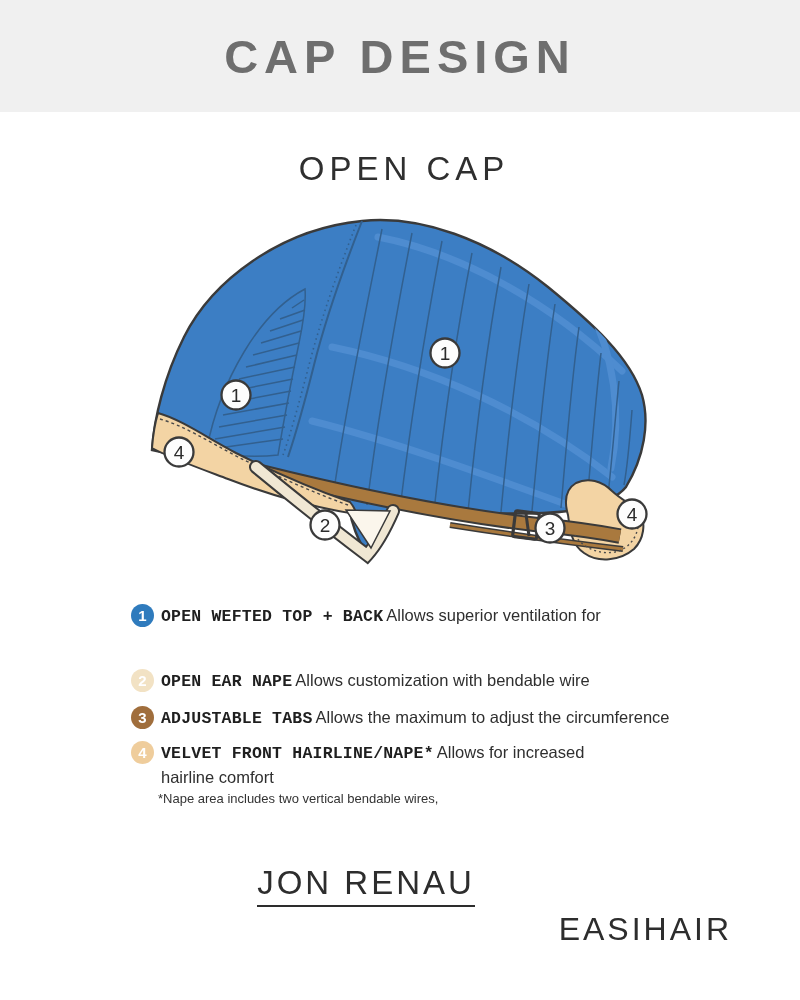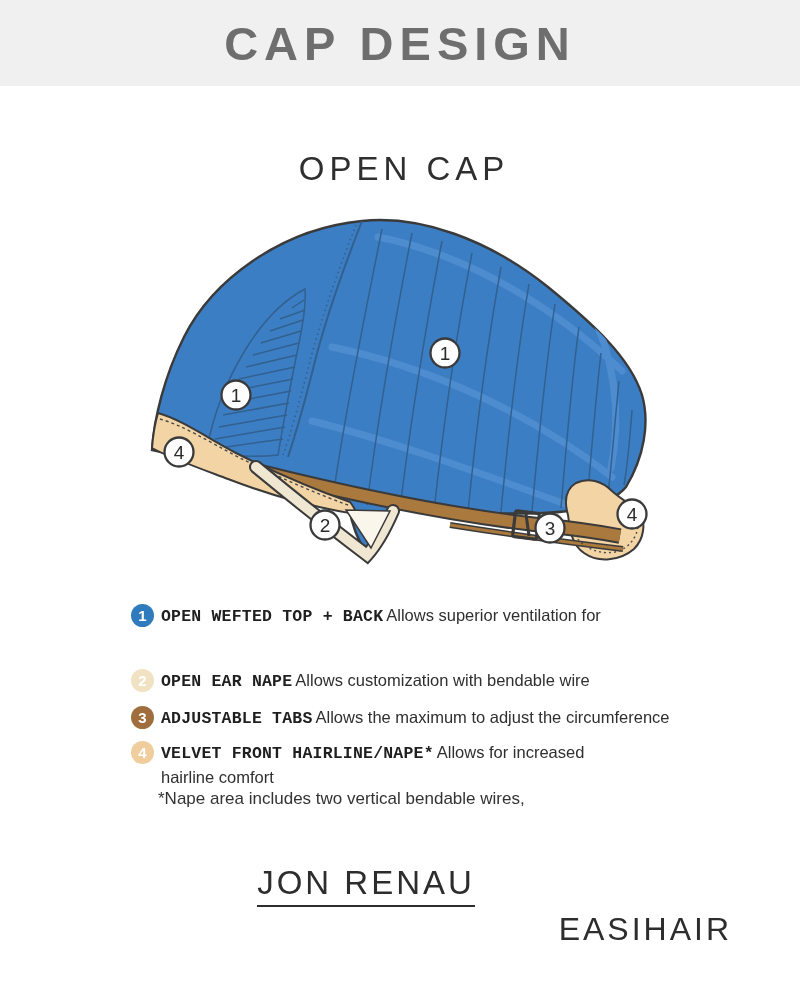--- a/index.html
+++ b/index.html
@@ -2,21 +2,21 @@
 <html><head>
 <meta charset="utf-8">
 <style>
   html,body{margin:0;padding:0;}
   body{
     width:800px;height:1000px;position:relative;background:#ffffff;
     font-family:"Liberation Sans",sans-serif;overflow:hidden;
   }
   
   .header{
-    position:absolute;left:0;top:0;width:800px;height:86px;
+    position:absolute;left:0;top:0;width:800px;height:112px;
     display:flex;align-items:center;justify-content:center;
   }
   .header .title{
     font-size:47px;font-weight:bold;letter-spacing:6px;
   }
   
   .subtitle{
     position:absolute;left:4px;top:150px;width:800px;text-align:center;
     font-size:33px;font-weight:normal;letter-spacing:5px;color:#2f2f2f;
   }
@@ -30,21 +30,21 @@
     width:23px;height:23px;border-radius:50%;flex:0 0 23px;
     color:#ffffff;font-size:15px;font-weight:bold;text-align:center;line-height:23px;
   }
   .legend-text{margin-left:7px;width:520px;font-size:16.5px;line-height:22.5px;color:#2f2f2f;}
   .legend-text .lbl{font-weight:bold;color:#1f1f1f;margin-right:3px;letter-spacing:0.2px;font-family:Liberation Mono, monospace;}
   .row1{top:604px;}
   .row2{top:669px;}
   .row3{top:706px;}
   .row4{top:741px;}
   .footnote{
-    position:absolute;left:158px;top:788px;font-size:17px;line-height:22px;color:#333333;
+    position:absolute;left:158px;top:788px;font-size:13px;line-height:22px;color:#333333;
   }
   .footnote .fn2{padding-left:7px;}
   
   .logo{position:absolute;left:0;top:865px;width:732px;text-align:center;color:#2d2d2d;}
   .logo .brand{font-size:33px;letter-spacing:3px;line-height:36px;}
   .logo .rule{width:218px;height:2px;background:#2d2d2d;margin:4px auto 5px auto;}
   .logo .sub{font-size:32px;letter-spacing:3px;line-height:34px;text-align:right;}
 </style>
 </head>
 <body>

